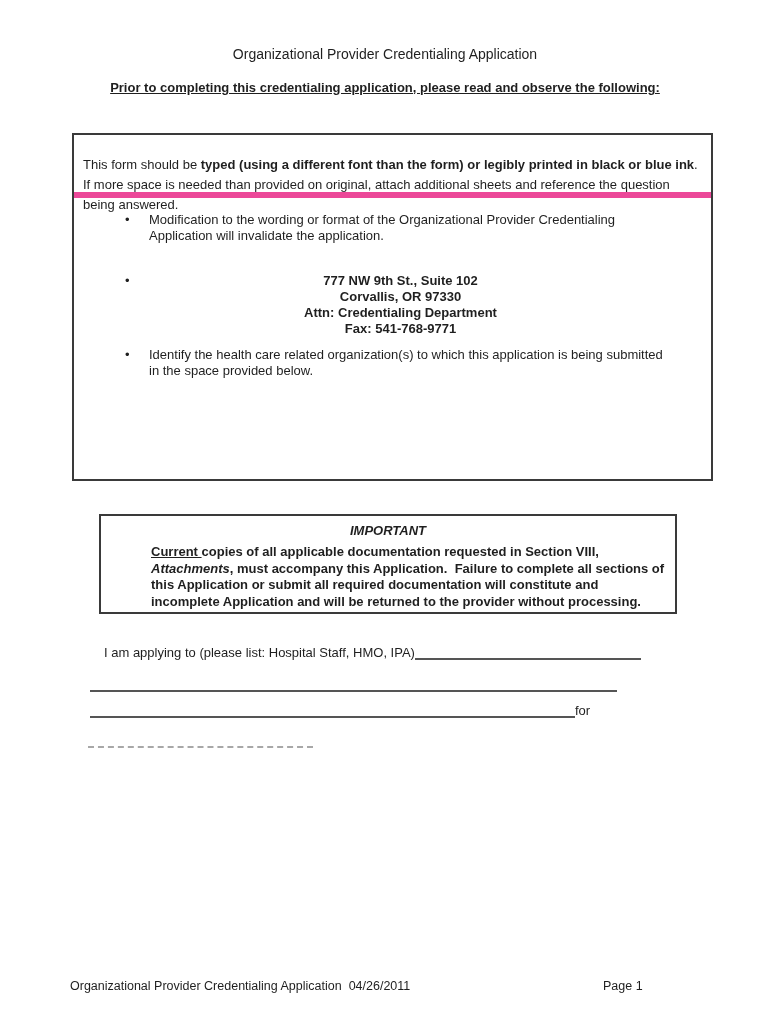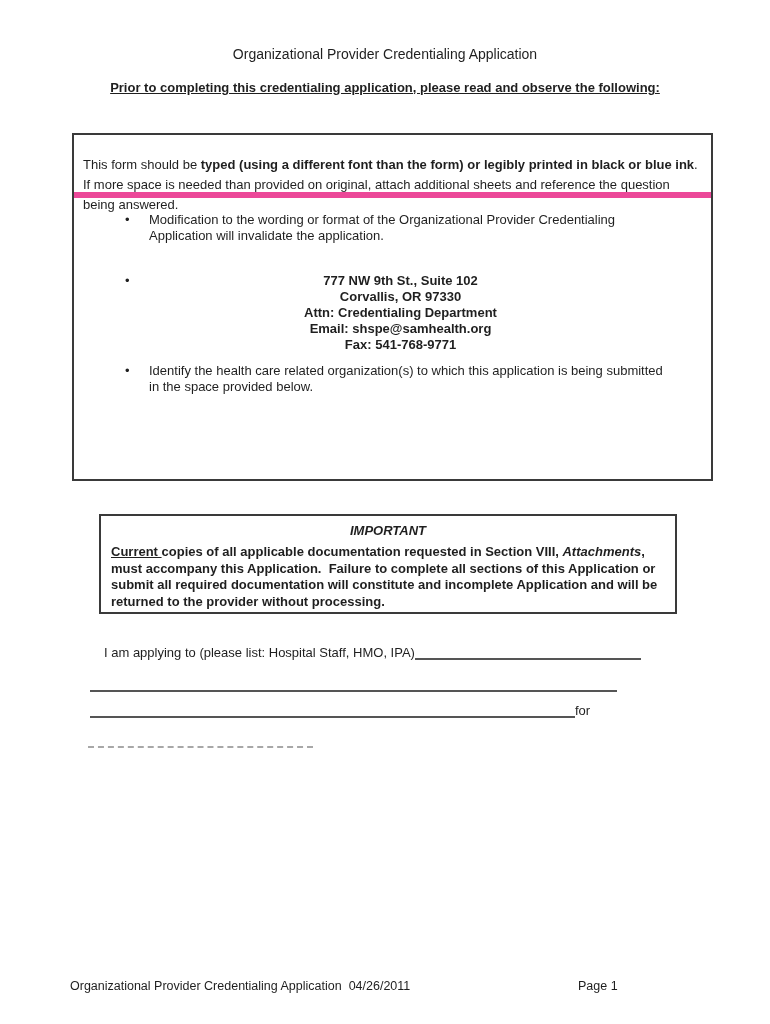--- a/index.html
+++ b/index.html
@@ -85,20 +85,21 @@
   }
   .important-title {
     text-align: center;
     font-weight: bold;
     font-style: italic;
     margin-bottom: 6px;
   }
   .important-body {
     font-weight: bold;
     line-height: 16.5px;
+    margin-left: 40px;
   }
   .u { text-decoration: underline; }
   .i { font-style: italic; }
 
   
   .apply-line1 {
     position: absolute;
     left: 104px; top: 645px;
     font-size: 13px;
   }
@@ -129,21 +130,21 @@
     font-weight: bold;
     text-decoration: underline;
   }
 
   .page-footer {
     position: absolute;
     top: 979px; left: 0; width: 770px;
     font-size: 12.5px;
   }
   .footer-left { position: absolute; left: 70px; top: 0; }
-  .footer-right { position: absolute; left: 578px; top: 0; }
+  .footer-right { position: absolute; left: 603px; top: 0; }
 </style>
 </head>
 <body>
 
 <div class="page">
 
   <div class="doc-title t">Organizational Provider Credentialing Application</div>
 
   <div class="doc-subtitle t">Prior to completing this credentialing application, please read and observe the following:</div>
 
@@ -159,21 +160,20 @@
       </div>
 
       <div class="bullet-row bullet-2">
         <span class="bullet-glyph">•</span>
       </div>
 
       <div class="mail-address">
         <div class="t">777 NW 9th St., Suite 102</div>
         <div class="t">Corvallis, OR 97330</div>
         <div class="t">Attn: Credentialing Department</div>
-        <div class="t">Email: shspe@samhealth.org</div>
         <div class="t">Fax: 541-768-9771</div>
       </div>
 
       <div class="bullet-row bullet-3">
         <span class="bullet-glyph">•</span>
         <span class="bullet-text t">Identify the health care related organization(s) to which this application is being submitted in the space provided below.</span>
       </div>
 
     </div>
   </div>

